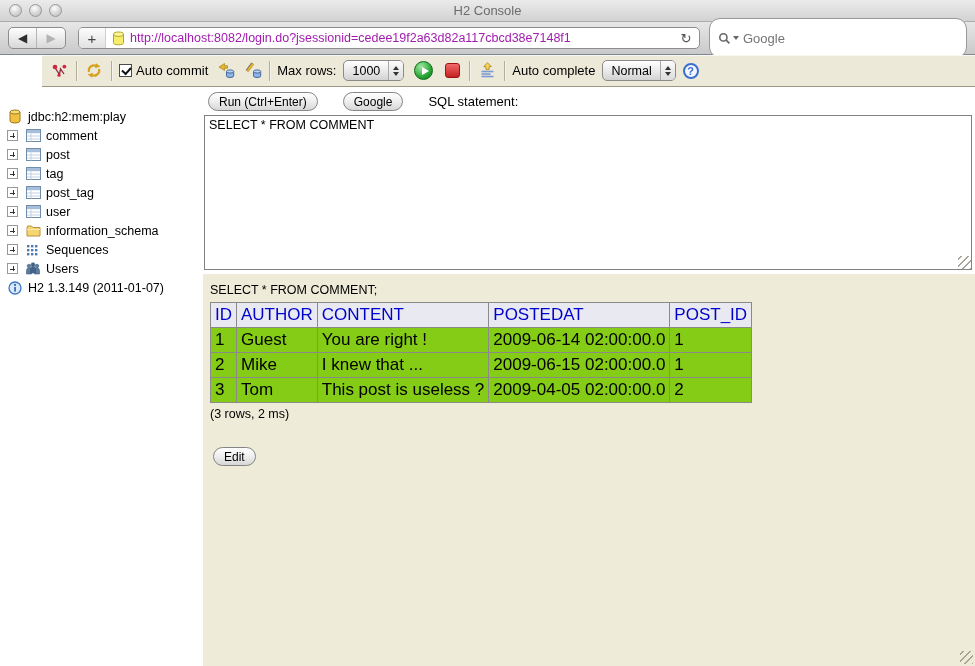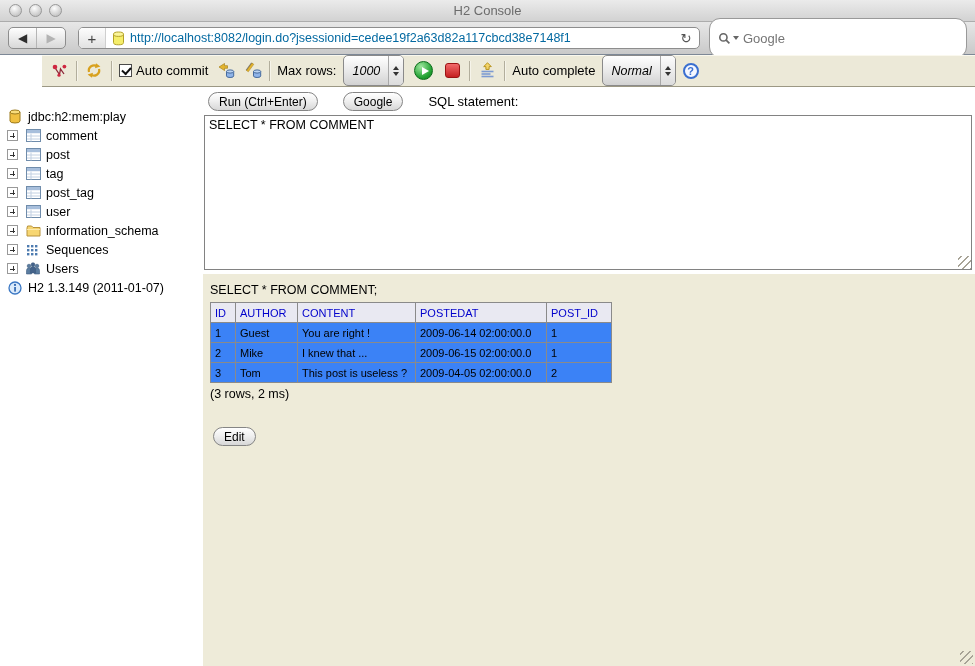--- a/index.html
+++ b/index.html
@@ -45,21 +45,21 @@
     overflow:hidden;
   }
   #plus-btn {
     width:27px; height:100%; display:flex; align-items:center; justify-content:center;
     background:linear-gradient(#fdfdfd,#e2e2e2); border-right:1px solid #cfcfcf;
     font-size:15px; color:#444;
   }
   #favicon { margin:0 5px 0 6px; display:flex; }
   #url-input {
     flex:1; border:none; outline:none; font-family:inherit; font-size:12.5px;
-    color:#0369a1; background:transparent; height:100%;
+    color:#a21caf; background:transparent; height:100%;
   }
   #reload-btn { width:26px; text-align:center; color:#555; font-size:13px; }
 
   #search-field {
     margin-left:9px; flex:1; height:40px; border:1px solid #999;
     border-radius:11px; background:#fff; display:flex; align-items:center; padding:0 8px;
   }
   .mag-caret { width:0; height:0; border-left:3px solid transparent; border-right:3px solid transparent; border-top:4px solid #666; margin:0 4px 0 2px; }
   #search-input { border:none; outline:none; flex:1; font-family:inherit; font-size:13px; color:#9a9a9a; background:transparent; }
 
@@ -71,24 +71,24 @@
     display:flex; align-items:center; padding:0 7px; gap:7px; font-size:13px;margin-left:42px;
   }
   .tsep { width:1px; height:20px; background:#b2ae9c; box-shadow:1px 0 0 #f6f4ea; }
   .tbtn { display:flex; align-items:center; justify-content:center; width:20px; height:20px; }
   .cb { width:13px; height:13px; background:#fff; border:1px solid #4a4a4a; position:relative; margin-right:4px; }
   .cb::after {
     content:""; position:absolute; left:2px; top:2px; width:7px; height:4px;
     border-left:2px solid #101010; border-bottom:2px solid #101010; transform:rotate(-48deg);
   }
   .mac-select {
-    display:inline-flex; align-items:center; height:31px;
+    display:inline-flex; align-items:center; height:21px;
     border:1px solid #8a8a8a; border-radius:5px;
     background:linear-gradient(#ffffff,#e8e8e8 55%,#d2d2d2);
-    font-size:12.5px; overflow:hidden;font-style:italic;
+    font-size:12.5px; overflow:hidden;
   }
   .mac-select .val { padding:0 8px; min-width:40px; text-align:center; }
   .stepper { width:15px; height:100%; border-left:1px solid #a8a8a8; display:flex; flex-direction:column; align-items:center; justify-content:center; gap:2px; background:linear-gradient(#fcfcfc,#dcdcdc); }
   .up    { width:0; height:0; border-left:3.5px solid transparent; border-right:3.5px solid transparent; border-bottom:4px solid #333; }
   .down  { width:0; height:0; border-left:3.5px solid transparent; border-right:3.5px solid transparent; border-top:4px solid #333; }
   .play {
     width:19px; height:19px; border-radius:50%;
     background:radial-gradient(circle at 35% 28%, #9fe89f, #22a132 65%, #0d7c1e);
     border:1px solid #0a6b19; position:relative;
   }
@@ -140,21 +140,21 @@
     position:absolute; width:13px; height:13px;
     background:repeating-linear-gradient(135deg, transparent 0 2px, #a7a396 2px 3px, transparent 3px 5px);
   }
   #sql-grip { right:1px; bottom:1px; }
 
   #results {
     position:absolute; left:0; right:0; top:187px; bottom:0;
     background:#eeebd9; padding:9px 0 0 7px;
   }
   #echo { font-size:12.5px; margin-bottom:5px; }
-  #result-table { border-collapse:collapse; background:#3b82f6; font-size:11px; }
+  #result-table { border-collapse:collapse; background:#84cc16; font-size:17px; }
   #result-table th, #result-table td {
     border:1px solid #8a8a8a; padding:2px 4px; height:20px;
     text-align:left; white-space:nowrap; overflow:hidden;
   }
   #result-table th { background:#e9e9f2; color:#0000cc; font-weight:normal; }
   #status-line { font-size:12.5px; margin-top:4px; }
   #edit-btn { margin:26px 0 0 3px; }
   #window-grip { right:2px; bottom:2px; }
 </style>
 </head>

